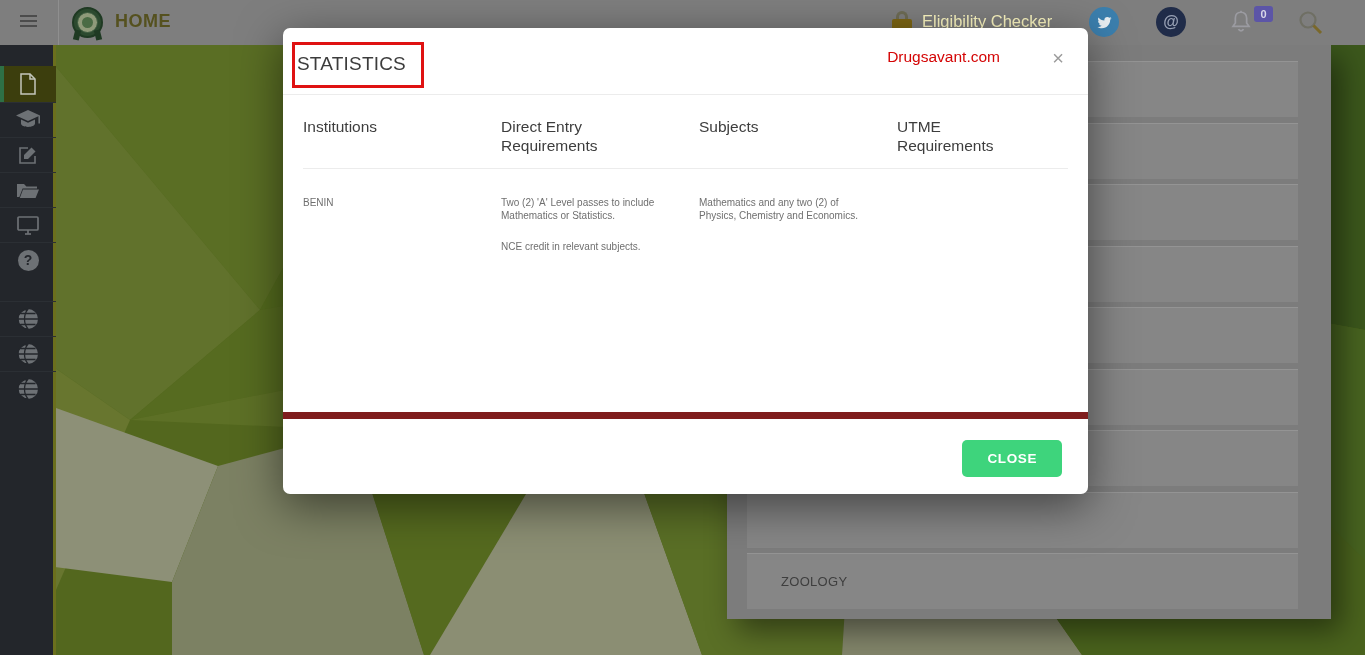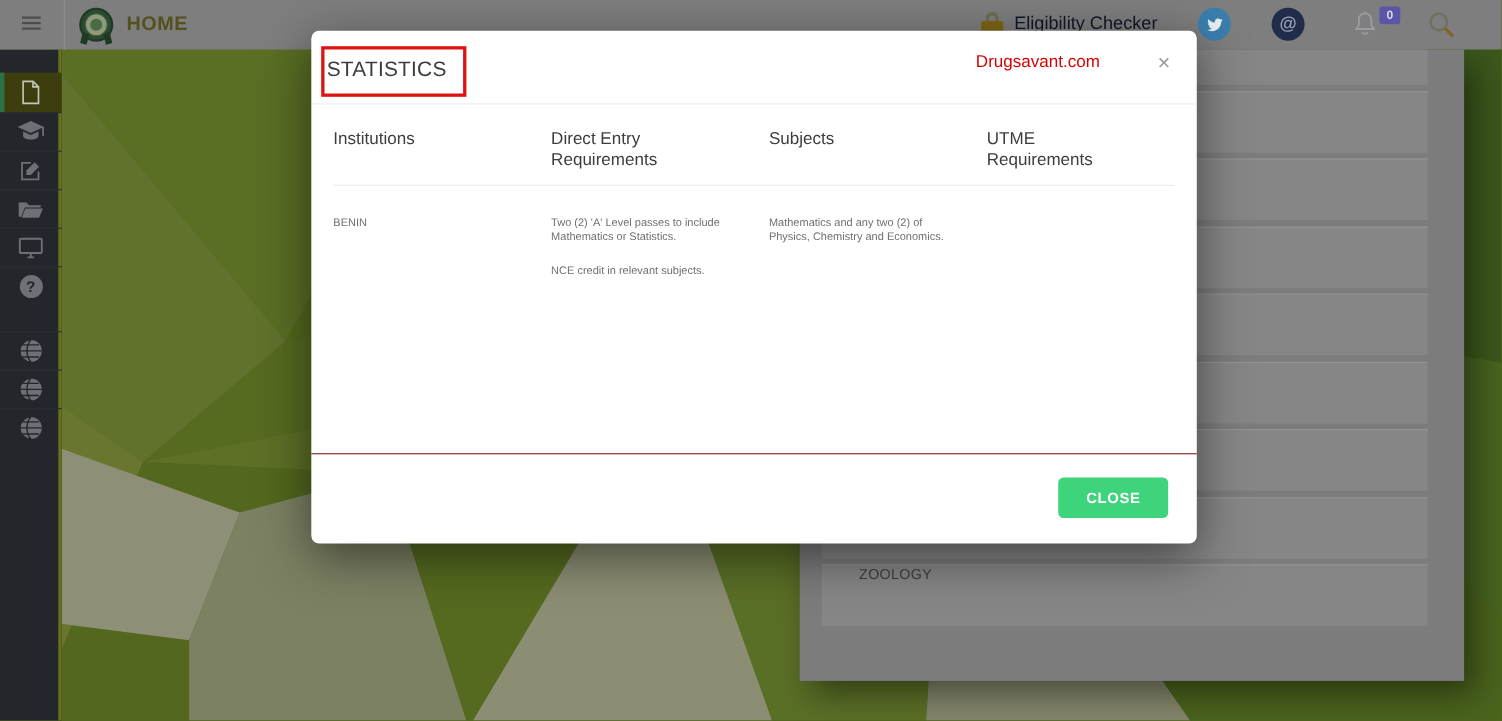--- a/index.html
+++ b/index.html
@@ -21,21 +21,21 @@
   #logo .rib-l,#logo .rib-r { position:absolute; bottom:-4px; width:6px; height:10px; background:#1f3a23; }
   #logo .rib-l { left:0; transform:rotate(14deg); }
   #logo .rib-r { right:0; transform:rotate(-14deg); }
   #home-title { position:absolute; left:115px; top:11px; font-size:18px; font-weight:600;
           letter-spacing:0.5px; color:#55511f; }
 
   #lock-icon { position:absolute; left:892px; top:11px; width:20px; height:21px; }
   #lock-icon .shackle { position:absolute; left:4px; top:0; width:12px; height:12px; border:3px solid #6e6c55;
           border-bottom:none; border-radius:7px 7px 0 0; }
   #lock-icon .body { position:absolute; left:0; top:8px; width:20px; height:13px; background:#7d6614; border-radius:2px; }
-  #elig-label { position:absolute; left:922px; top:12px; font-size:16.5px; color:#0f172a; cursor:pointer; }
+  #elig-label { position:absolute; left:922px; top:12px; font-size:16.5px; color:#fef9c3; cursor:pointer; }
 
   .circle-icon { position:absolute; top:7px; width:30px; height:30px; border-radius:50%;
           display:flex; align-items:center; justify-content:center; cursor:pointer; }
   #twitter-icon { left:1089px; background:#3b7fae; }
   #at-icon { left:1156px; background:#202c49; color:#97a0b4; font-size:16px; font-weight:bold; }
   #bell-icon { position:absolute; left:1228px; top:8px; width:26px; height:28px; cursor:pointer; }
   #notif-badge { position:absolute; left:1254px; top:6px; min-width:19px; height:16px; padding:0 4px;
           background:#5c55a7; border-radius:3px; color:#d8d8e8; font-size:11px; font-weight:bold;
           display:flex; align-items:center; justify-content:center; }
   #search-icon { position:absolute; left:1297px; top:9px; width:28px; height:27px; cursor:pointer; }
@@ -50,40 +50,40 @@
   .sb-item.active::before { content:""; position:absolute; left:0; top:0; width:4px; height:100%; background:#2e7046; }
   .sb-gap { height:24px; }
   .sb-item svg { display:block; }
   .q-circle { width:21px; height:21px; border-radius:50%; background:#6d7175; color:#23262b;
           font-size:14px; font-weight:bold; display:flex; align-items:center; justify-content:center; }
 
   
   #content-panel { position:absolute; left:727px; top:45px; width:604px; height:574px; background:#7c7c7c;
           z-index:10; overflow:hidden; box-shadow:10px 12px 28px rgba(0,0,0,0.45); }
   .panel-row { position:absolute; left:20px; width:551px; height:56px; background:#868686;
-          border-top:1px solid #949494; cursor:pointer; display:flex; align-items:flex-start; }
+          border-top:1px solid #949494; cursor:pointer; display:flex; align-items:center;margin-top:40px; }
   .panel-row .row-label { padding-left:34px; font-size:13px; letter-spacing:0.3px; color:#3e3e3e; }
 
   
   #modal { position:absolute; left:283px; top:28px; width:805px; background:#ffffff; border-radius:7px;
           box-shadow:0 12px 45px rgba(0,0,0,0.5); z-index:40; }
   #modal-header { position:relative; height:67px; border-bottom:1px solid #ececec; }
   #title-box { position:absolute; left:9px; top:14px; border:3px solid #df1212; padding:8px 15px 10px 2px; }
   #modal-title { font-size:19px; color:#3c3c3c; letter-spacing:0.2px; }
   #watermark { position:absolute; right:88px; top:20px; font-size:15.5px; color:#d40505; }
   #modal-close { position:absolute; right:24px; top:20px; font-size:20px; color:#9b9b9b; cursor:pointer; line-height:1; }
 
   #modal-table { padding:0 20px; }
   .m-cols { display:grid; grid-template-columns:198px 198px 198px 1fr; }
   #m-thead { padding:22px 0 12px; border-bottom:1px solid #ececec; }
   #m-thead .th { font-size:15.5px; color:#3d3d3d; line-height:1.25; padding-right:60px; }
   #m-tbody { padding:27px 0 20px; min-height:243px; }
   #m-tbody .td { font-size:10px; color:#6f6f6f; line-height:1.32; padding-right:28px; }
   #m-tbody .td p + p { margin-top:18px; }
-  #modal-footer { position:relative; border-top:1px solid #7f1d1d; height:82px;padding-left:48px; }
+  #modal-footer { position:relative; border-top:7px solid #7f1d1d; height:82px;padding-left:48px; }
   #close-btn { position:absolute; right:26px; top:21px; padding:11px 25px; background:#3ed47c; border:none;
           border-radius:5px; color:#ffffff; font-size:13.5px; font-weight:bold; letter-spacing:0.6px;
           cursor:pointer; font-family:"Liberation Sans", sans-serif; }
 </style>
 </head>
 <body>
 
 <svg id="poly-bg" viewBox="0 0 1365 655" preserveAspectRatio="none">
   <rect x="0" y="0" width="1365" height="655" fill="#53671e"></rect>
   <polygon points="0,0 430,0 260,310" fill="#5a6e24"></polygon>

